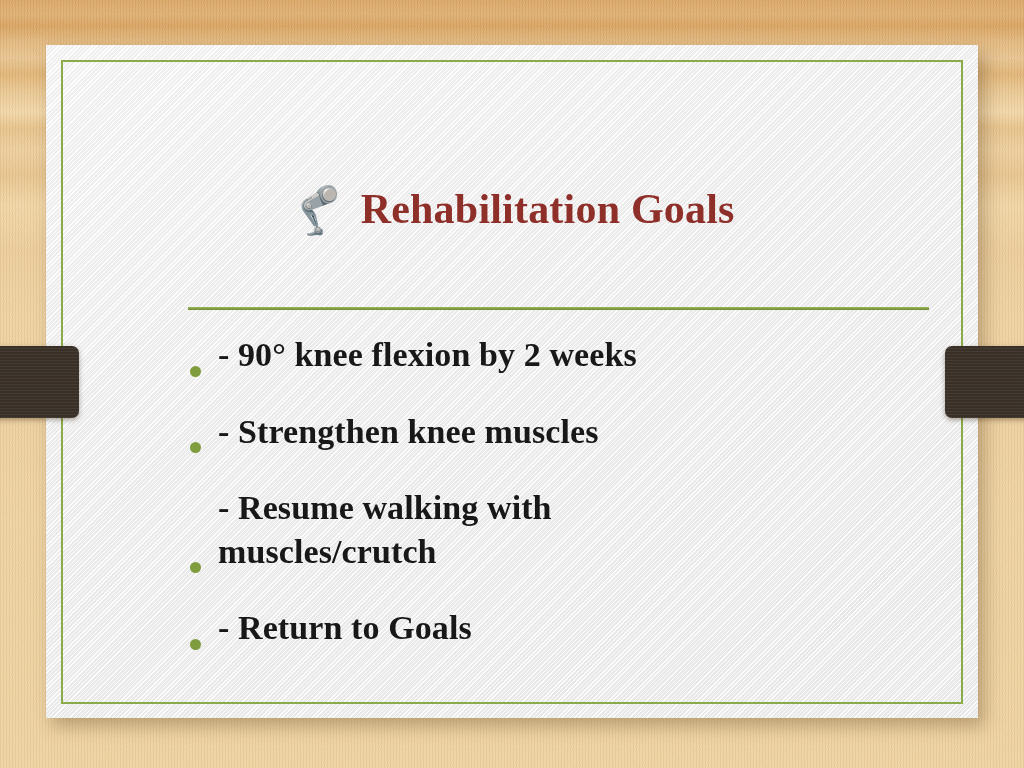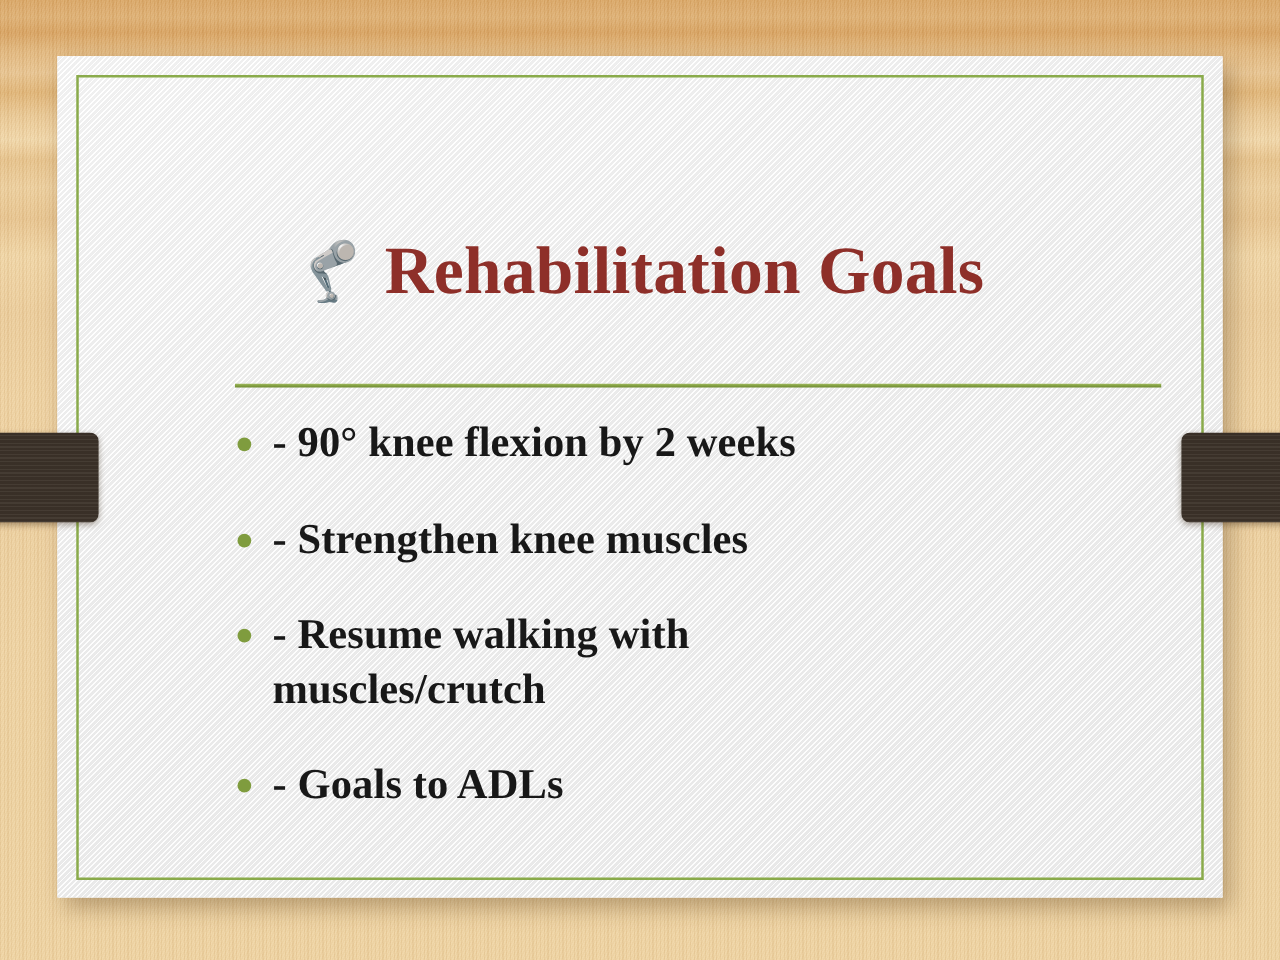--- a/index.html
+++ b/index.html
@@ -128,21 +128,21 @@
     z-index: 3;
   }
   .title-icon {
     font-size: 46px;
     line-height: 1;
     margin-right: 14px;
     transform: translateY(2px);
     filter: saturate(.45);
   }
   .slide-title {
-    font-size: 54px;
+    font-size: 42px;
     font-weight: bold;
     color: #8e2f29;
     letter-spacing: 0.2px;
     white-space: nowrap;
   }
 
   
   .divider {
     position: absolute;
     left: 142px;
@@ -156,21 +156,21 @@
   
   .bullets {
     position: absolute;
     left: 144px;
     top: 288px;
     width: 690px;
     z-index: 3;
   }
   .bullet-item {
     display: flex;
-    align-items: flex-start;
+    align-items: flex-end;
     margin-bottom: 33px;
   }
   .bullet-dot {
     flex: 0 0 auto;
     width: 11px;
     height: 11px;
     border-radius: 50%;
     background: #7f9c3e;
     margin-top: 17px;
     margin-right: 17px;
@@ -217,18 +217,18 @@
         <span class="bullet-text">- Strengthen knee muscles</span>
       </div>
 
       <div class="bullet-item">
         <span class="bullet-dot"></span>
         <span class="bullet-text" style="max-width:470px;">- Resume walking with muscles/crutch</span>
       </div>
 
       <div class="bullet-item">
         <span class="bullet-dot"></span>
-        <span class="bullet-text">- Goals to ADLs</span>
+        <span class="bullet-text">- Return to Goals</span>
       </div>
 
     </div>
   </div>
 </div>
 
 </body></html>

